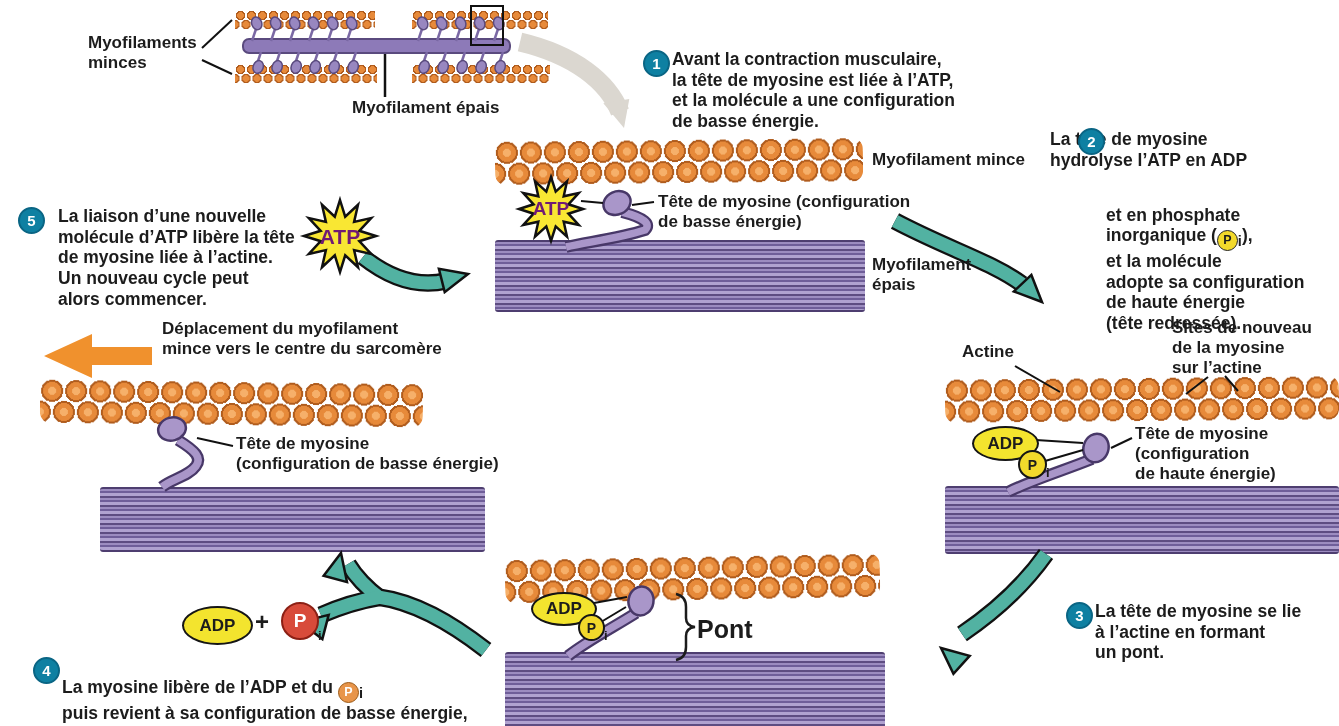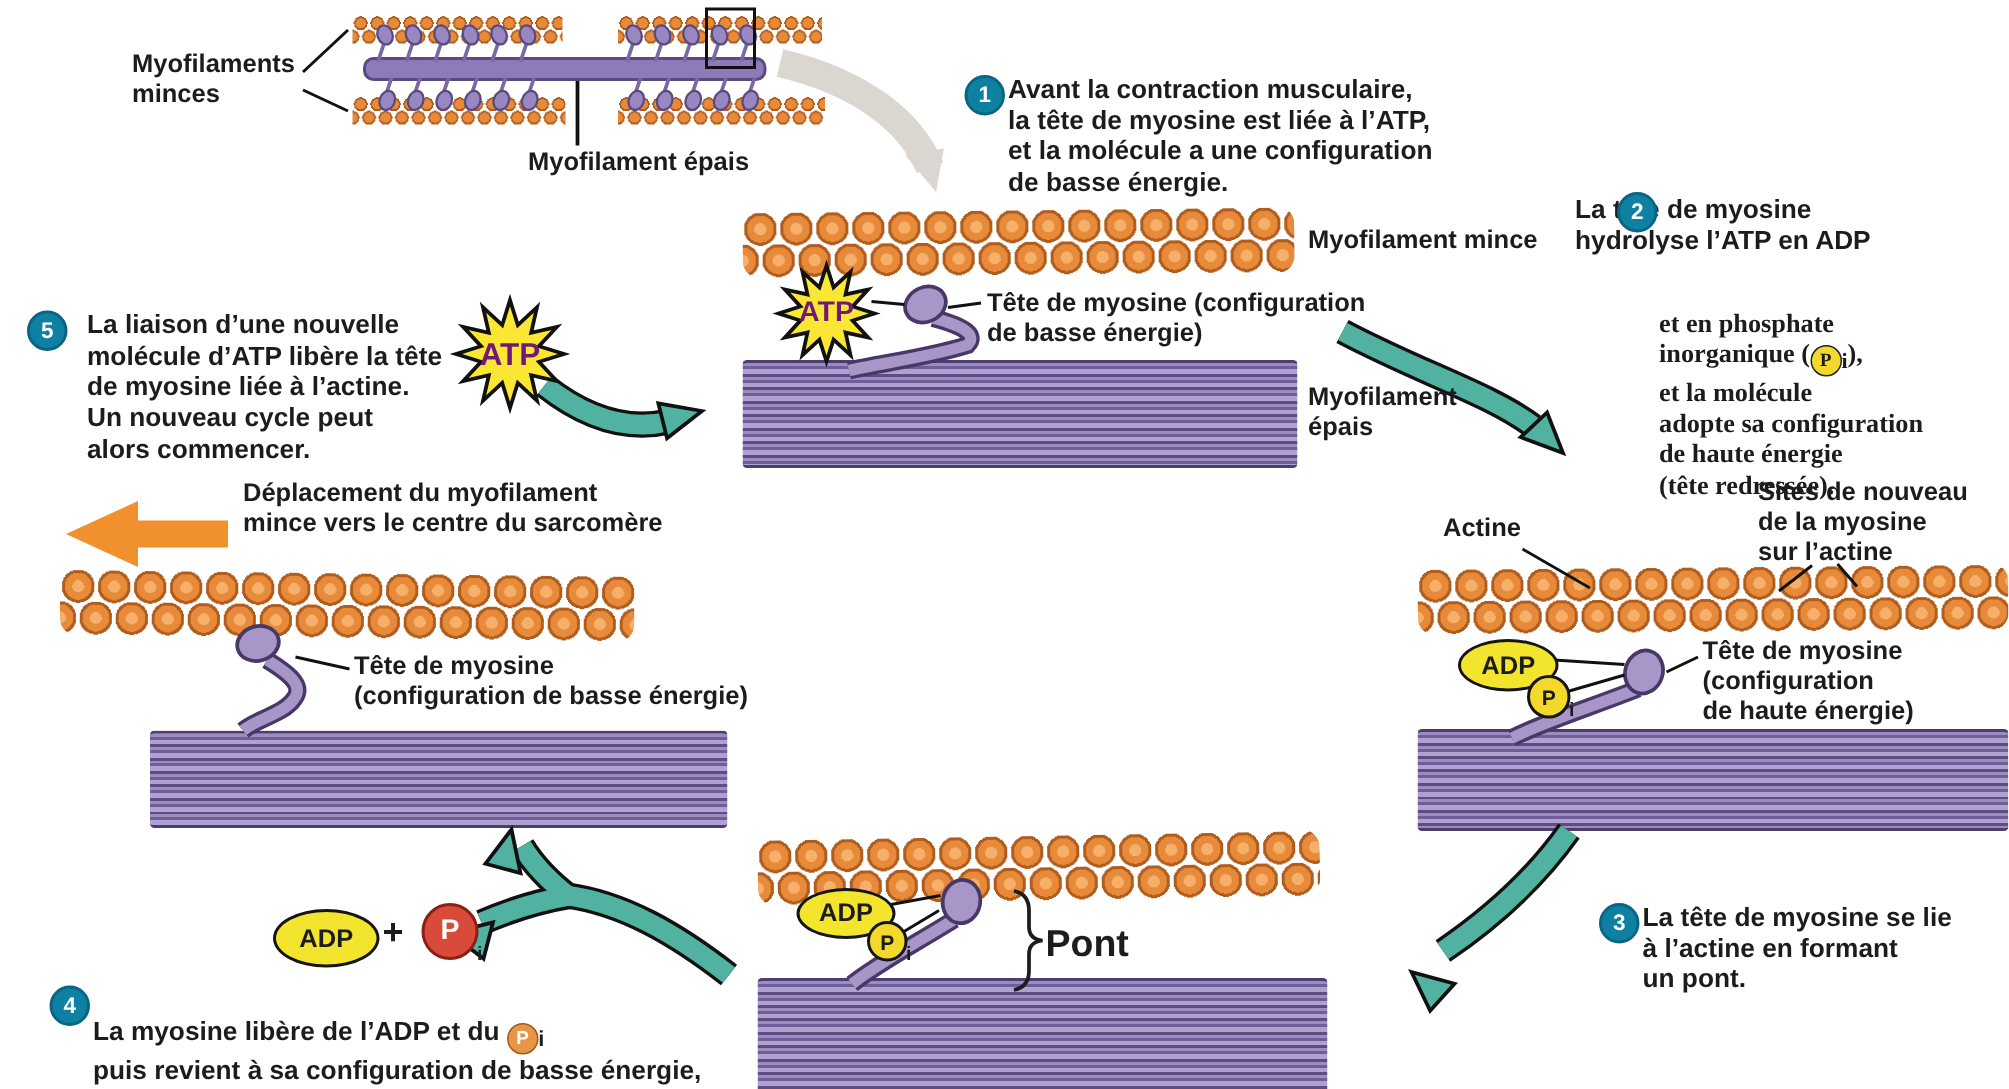--- a/index.html
+++ b/index.html
@@ -229,21 +229,21 @@
   <div class="lbl" style="left:872px;top:150px;">Myofilament mince</div>
   <div class="atp-txt" style="left:521px;top:198px;width:60px;">ATP</div>
   <div class="lbl" style="left:658px;top:192px;">Tête de myosine (configuration
 de basse énergie)</div>
   <div class="lbl" style="left:872px;top:255px;">Myofilament
 épais</div>
 
   <div class="badge" style="left:1078px;top:128px;">2</div>
   <div class="step-text" style="left:1050px;top:129px;width:220px;">La tête de myosine
 hydrolyse l’ATP en ADP</div>
-  <div class="step-text" style="left:1106px;top:184px;width:220px;font-family:Liberation Serif, serif;">
+  <div class="step-text" style="left:1106px;top:184px;width:220px;">
     <span>et en phosphate
 inorganique (</span><span class="chip-inline">P</span><sub>i</sub><span>),
 et la molécule
 adopte sa configuration
 de haute énergie
 (tête redressée).</span>
   </div>
 
   <div class="lbl" style="left:962px;top:342px;">Actine</div>
   <div class="lbl" style="left:1172px;top:318px;">Sites de nouveau

